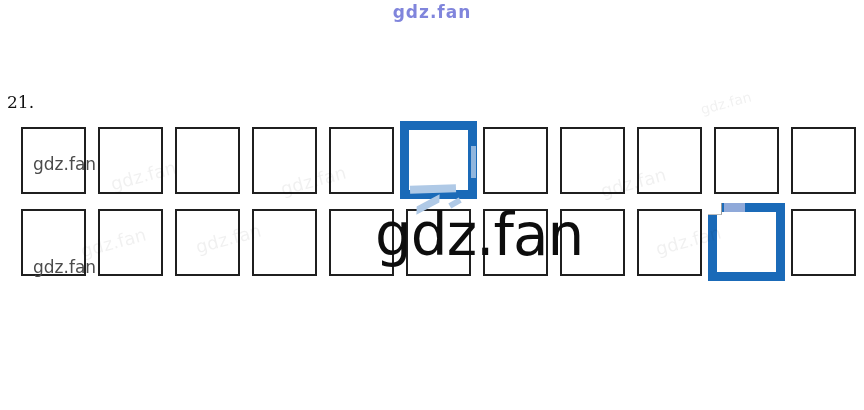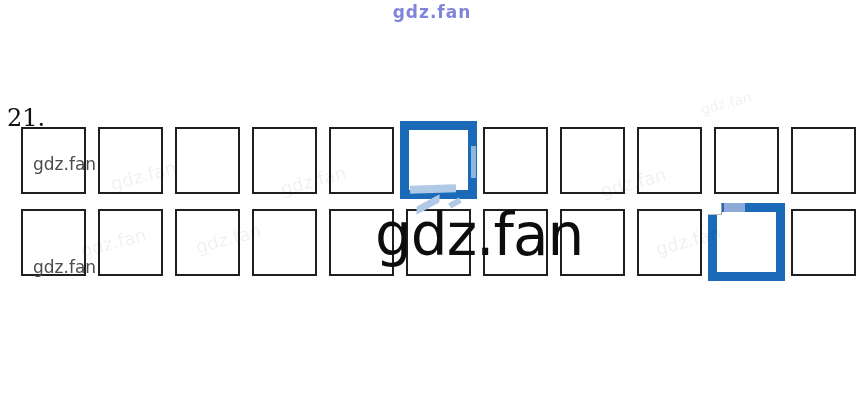--- a/index.html
+++ b/index.html
@@ -12,23 +12,23 @@
   }
   .top-watermark{
     position:absolute;left:0;top:2px;width:100%;
     text-align:center;
     font-size:17px;font-weight:bold;
     color:var(--top-watermark-blue);
     letter-spacing:1px;
     opacity:.85;
   }
   .exercise-number{
-    position:absolute;left:7px;top:104px;
+    position:absolute;left:7px;top:92px;
     font-family:"DejaVu Serif","Liberation Serif",serif;
-    font-size:24px;color:#111;
+    font-size:17px;color:#111;
   }
   .grid{position:absolute;left:21px;top:127px;}
   .row{display:flex;gap:12px;}
   .row + .row{margin-top:15px;}
   .cell{
     box-sizing:border-box;
     width:65px;height:67px;
     border:2px solid var(--border-dark);
     background:#fff;
     flex:0 0 auto;

